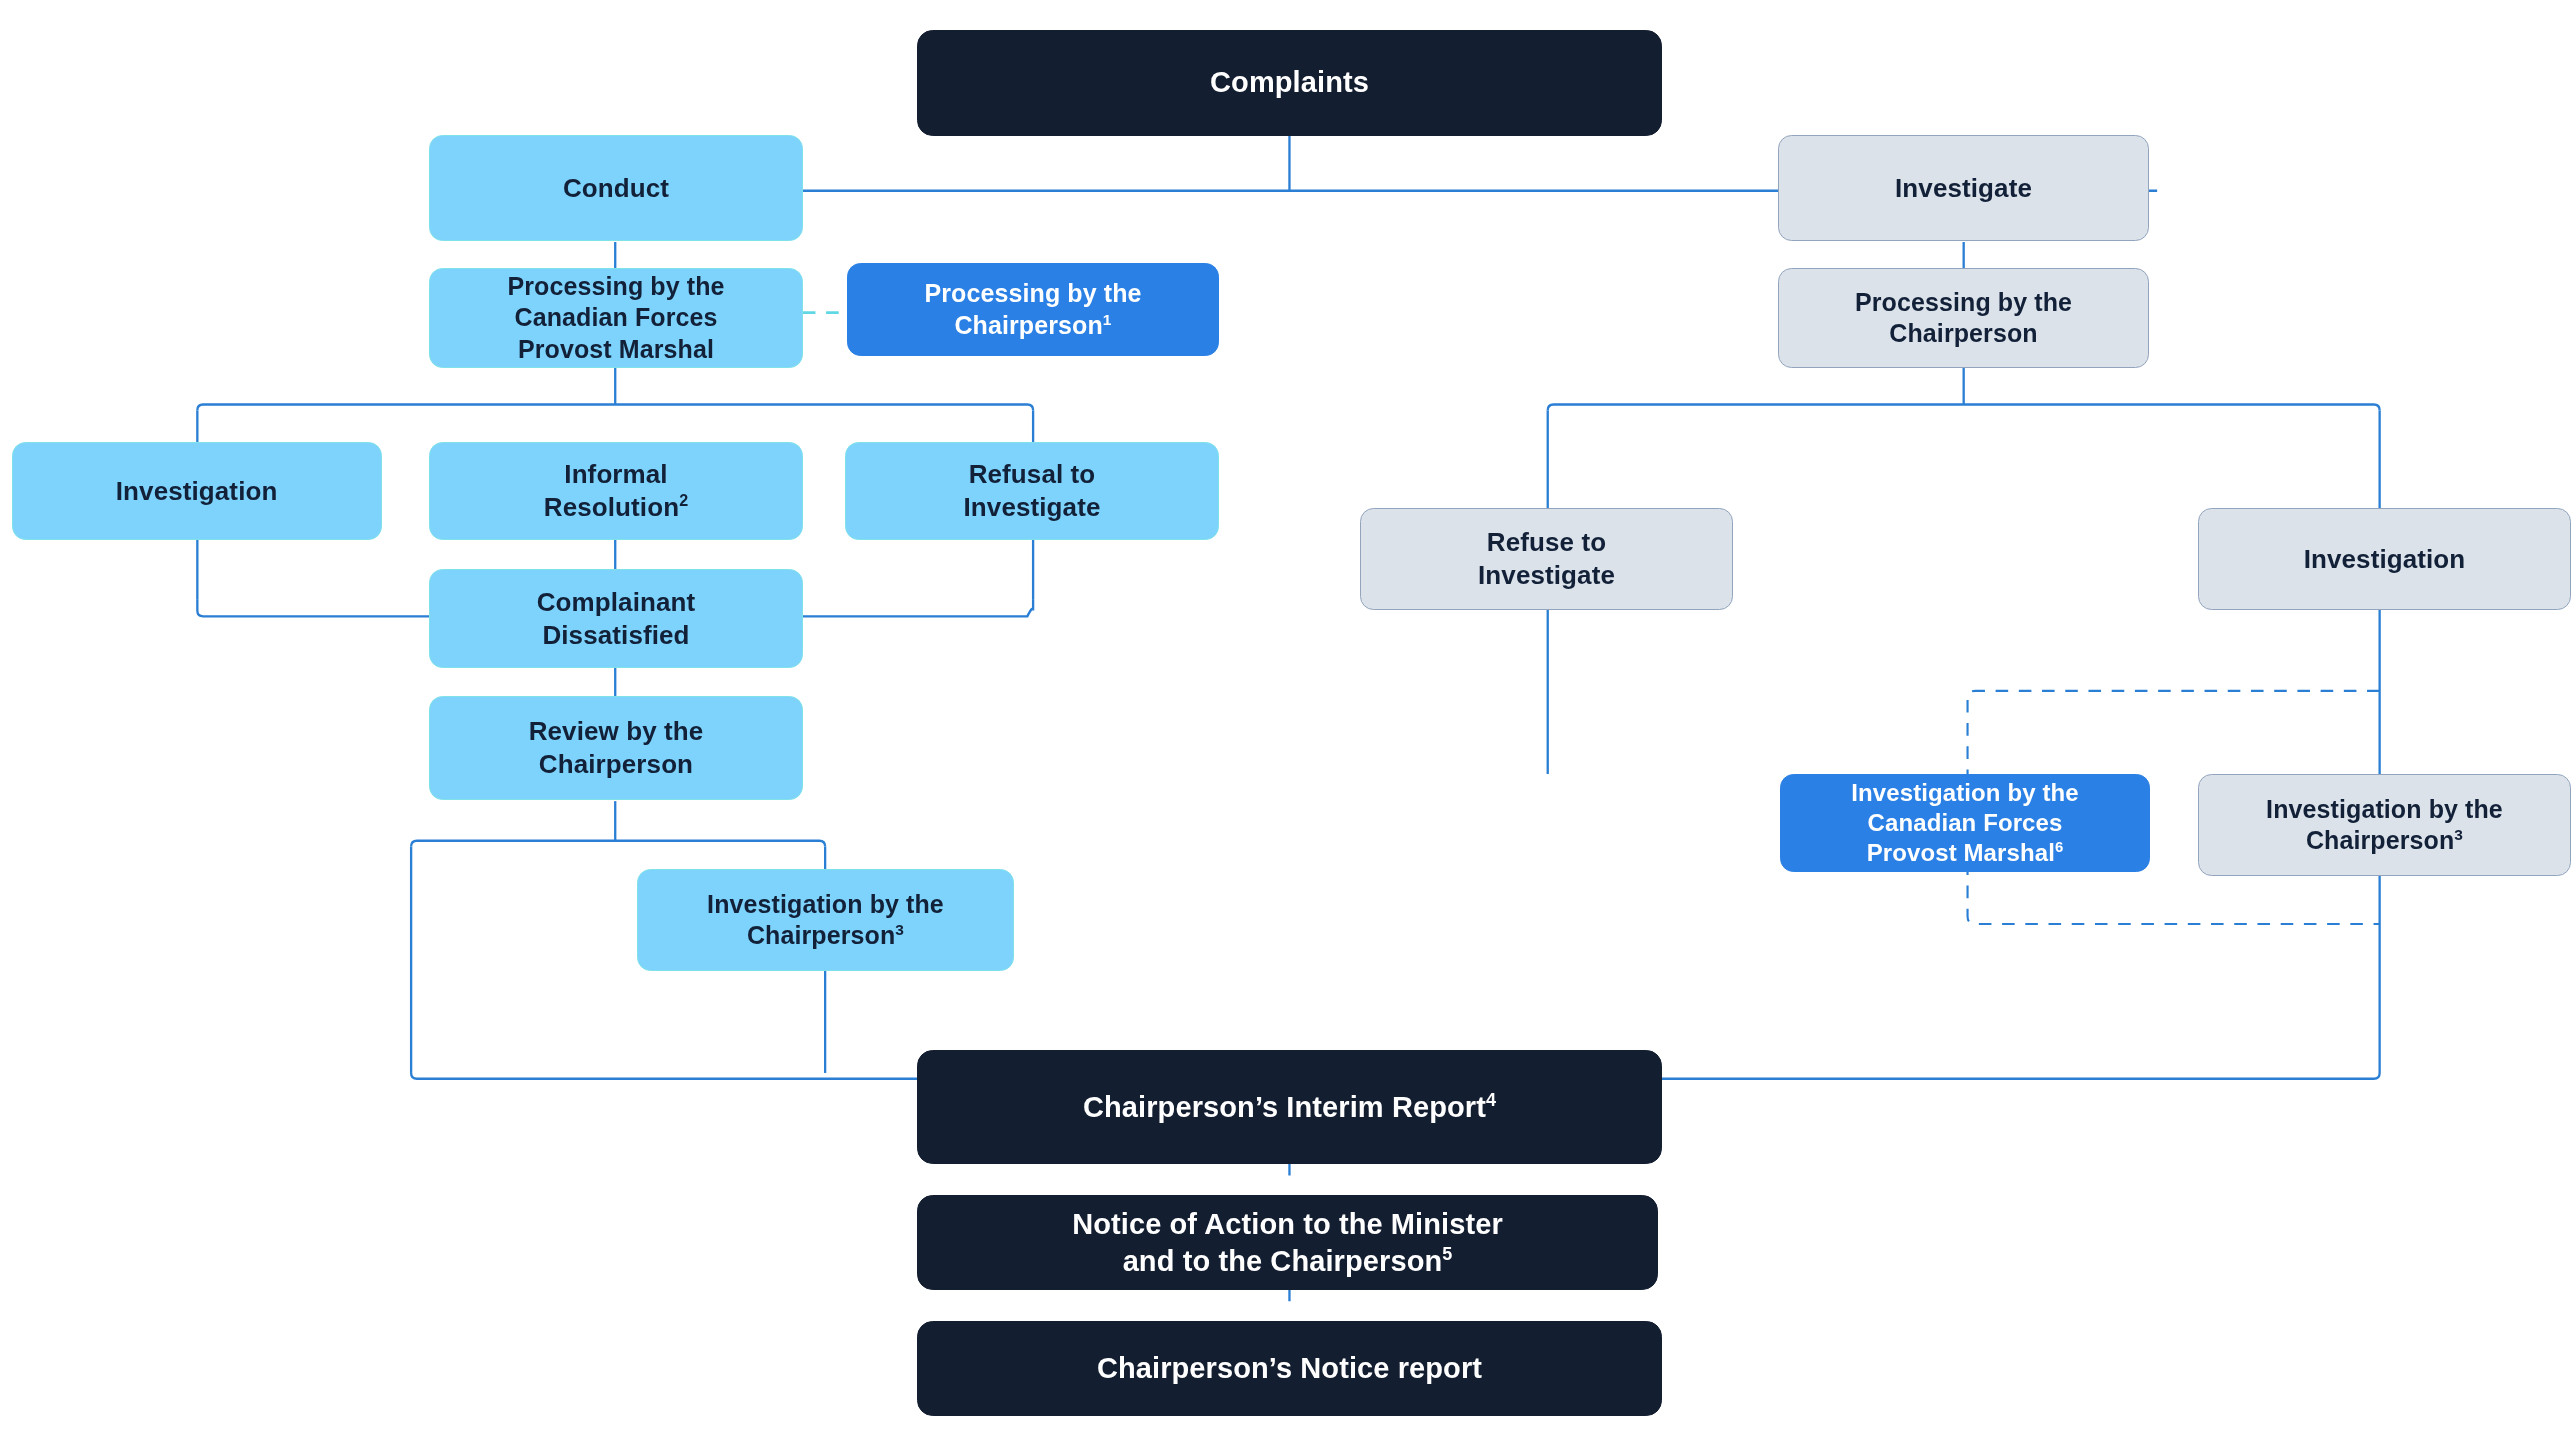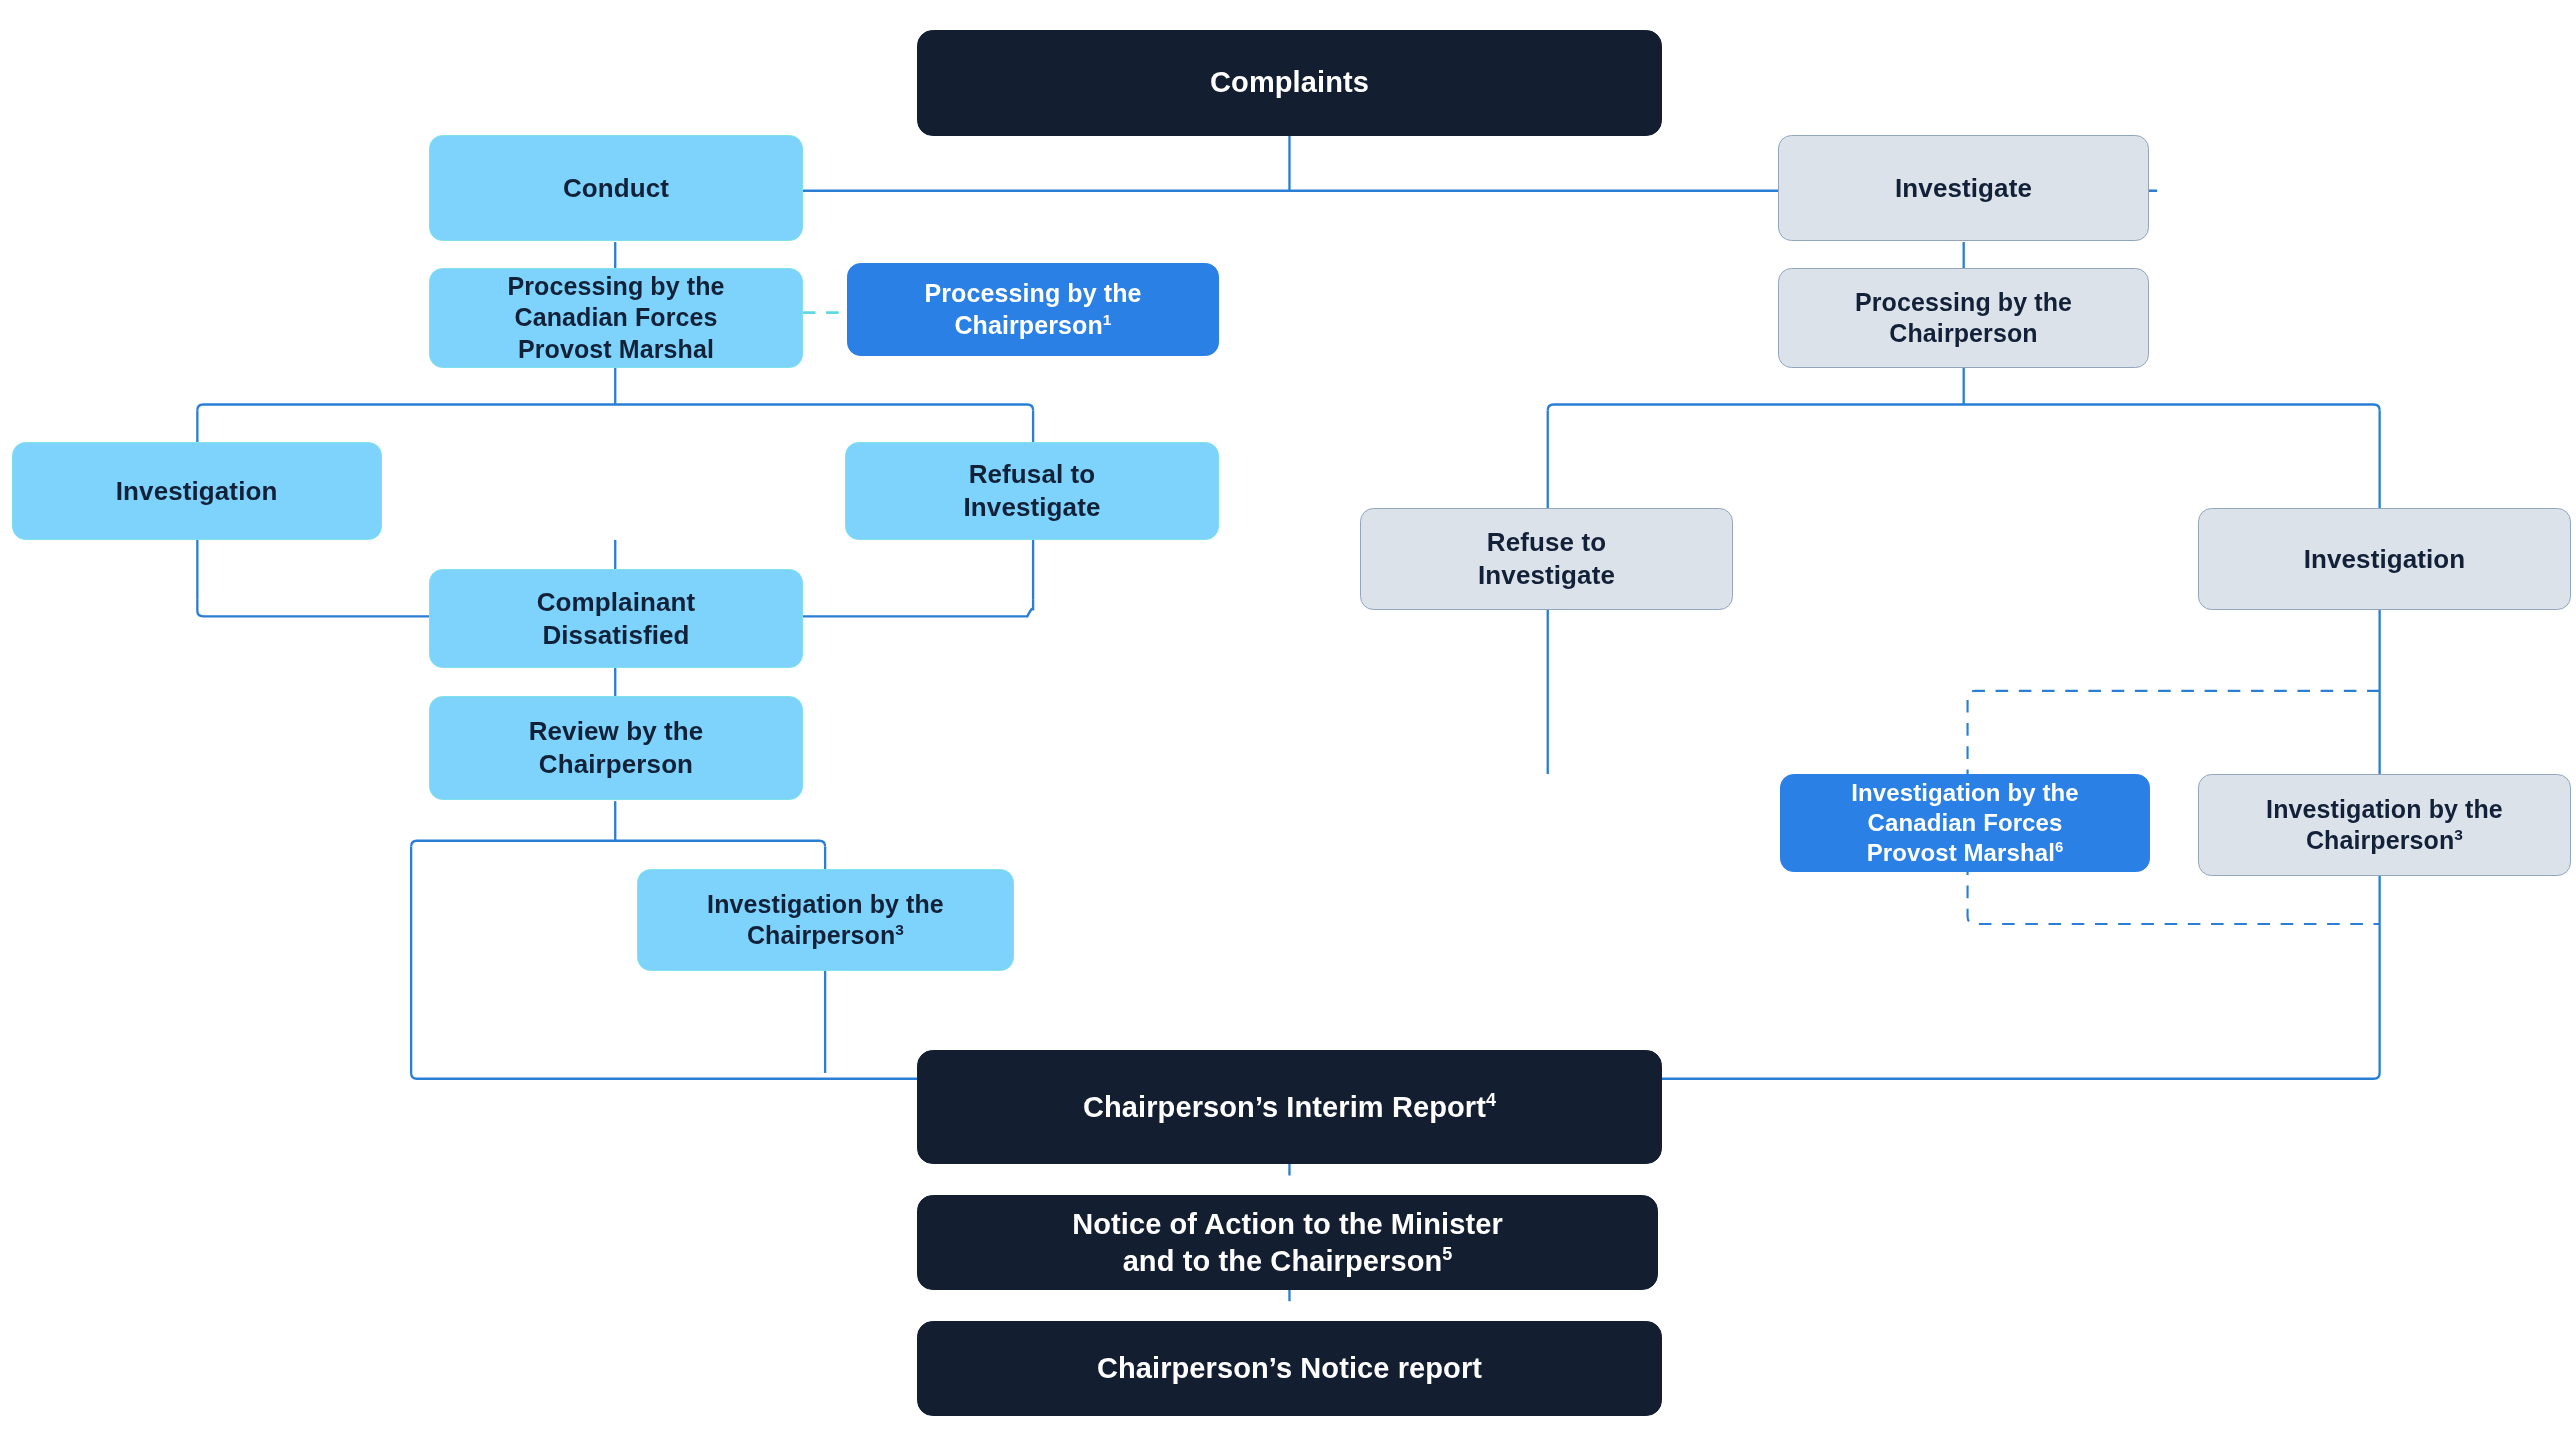--- a/index.html
+++ b/index.html
@@ -148,20 +148,23 @@
   </div>
 
   <div class="node v-grey fs-26" style="left:1778px;top:268px;width:371px;height:100px;">
     <span class="lbl">Processing by the<br>Chairperson</span>
   </div>
 
   <div class="node v-cyan fs-27" style="left:11.6px;top:442px;width:370px;height:98px;">
     <span class="lbl">Investigation</span>
   </div>
 
+  <div class="node v-cyan fs-27" style="left:429px;top:442px;width:374px;height:98px;">
+    <span class="lbl">Informal<br>Resolution<sup>2</sup></span>
+  </div>
 
   <div class="node v-cyan fs-27" style="left:845px;top:442px;width:374px;height:98px;">
     <span class="lbl">Refusal to<br>Investigate</span>
   </div>
 
   <div class="node v-cyan fs-27" style="left:429px;top:569px;width:374px;height:99px;">
     <span class="lbl">Complainant<br>Dissatisfied</span>
   </div>
 
   <div class="node v-cyan fs-27" style="left:429px;top:696px;width:374px;height:104px;">

